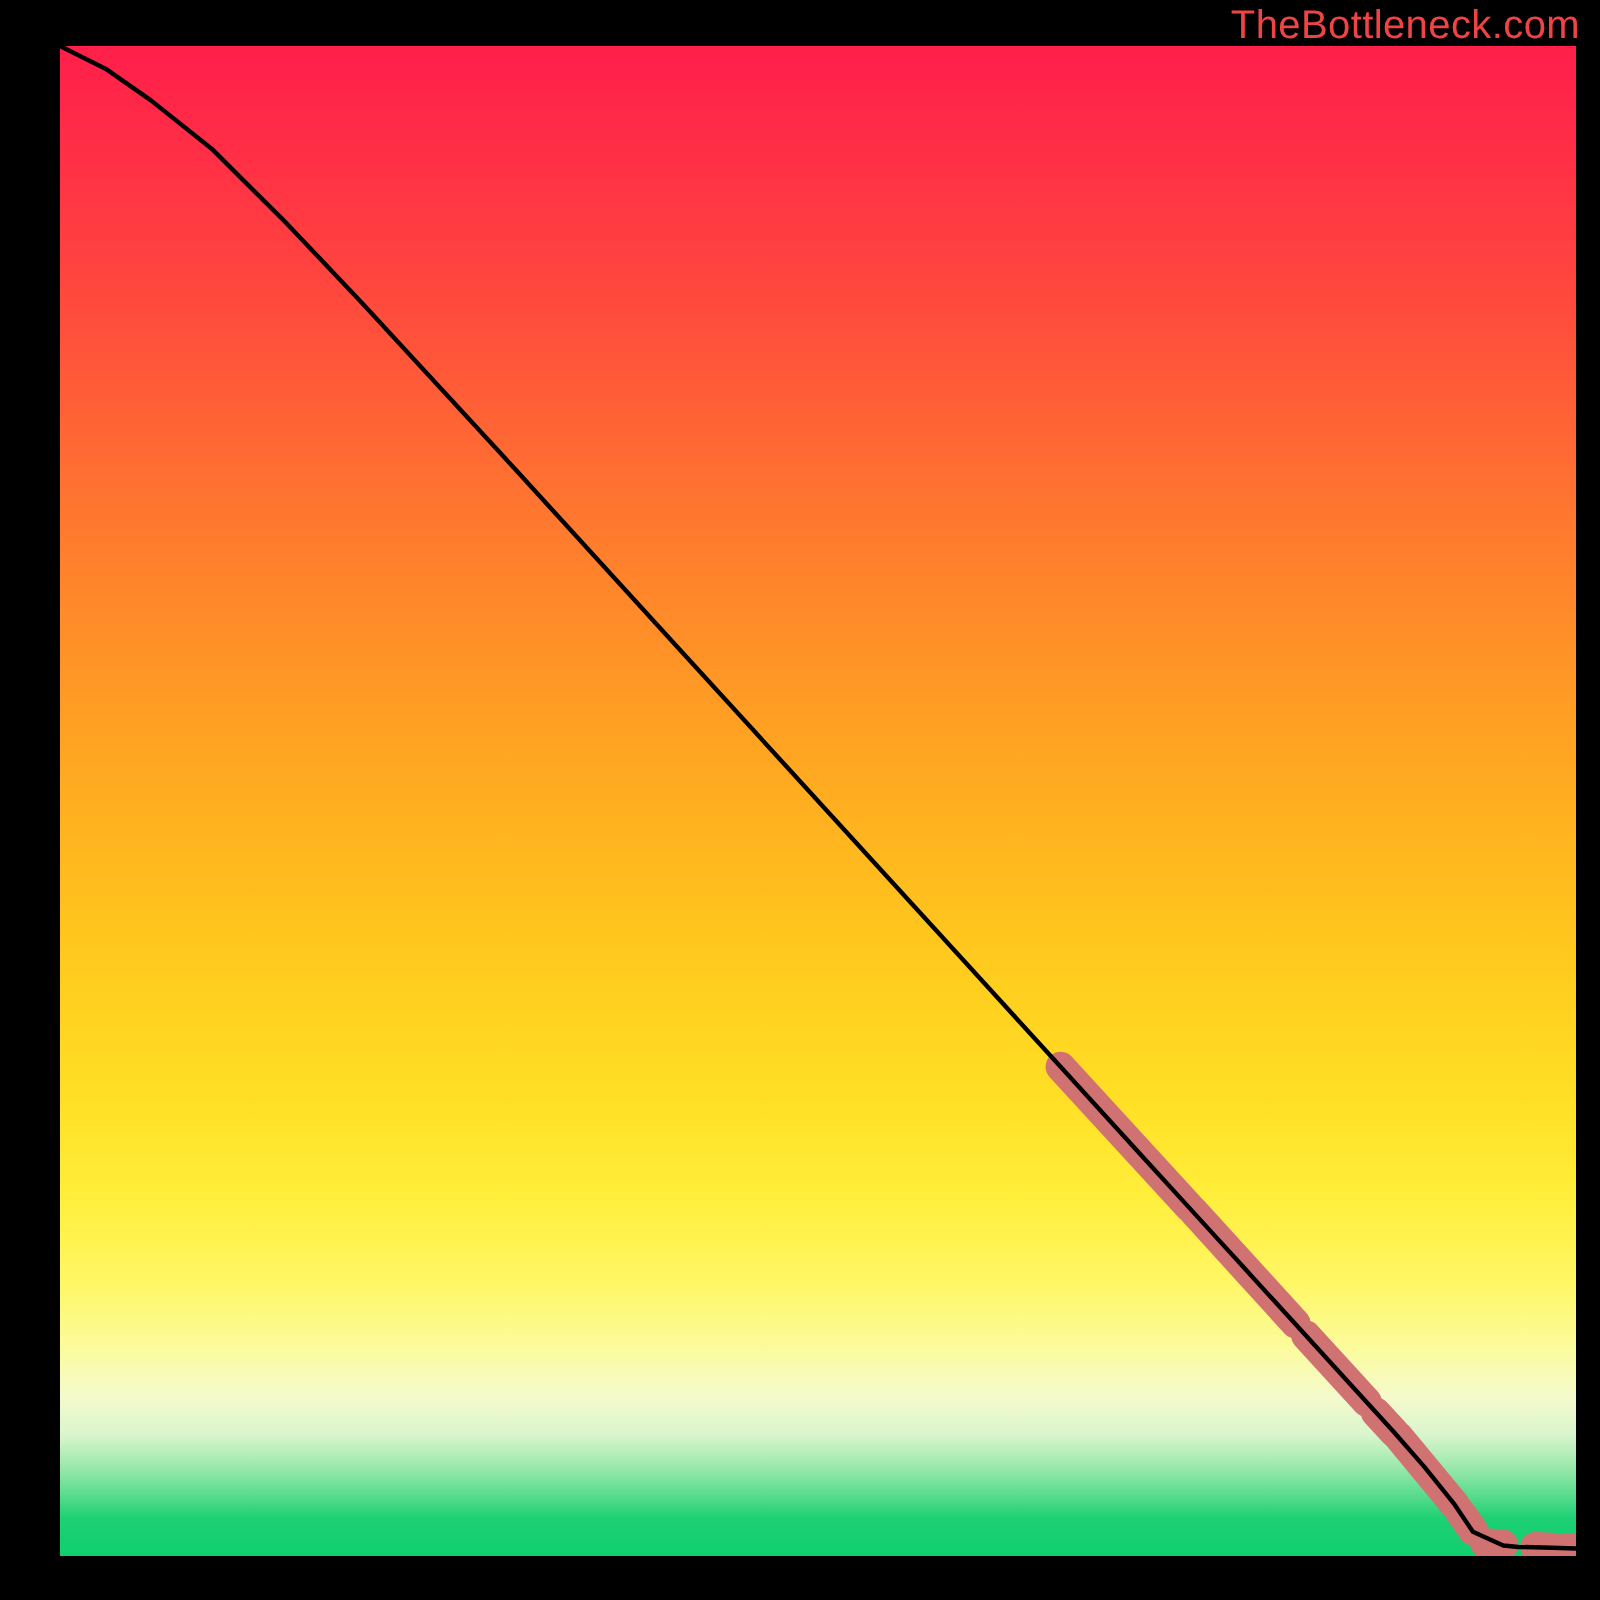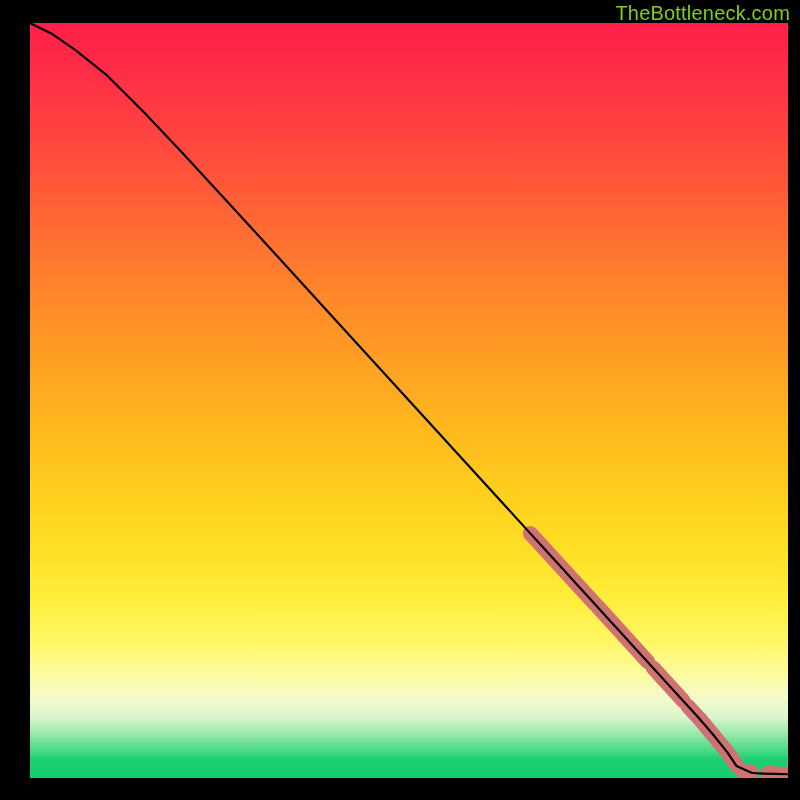--- a/index.html
+++ b/index.html
@@ -52,21 +52,21 @@
     left: 0;
     top: 0;
     width: 758px;
     height: 755px;
     pointer-events: none;
   }
   .attribution {
     position: absolute;
     top: 2px;
     right: 10px;
-    color: #84cc16;
+    color: #ef4444;
     font-size: 20px;
     font-weight: 500;
     letter-spacing: 0.2px;
     user-select: none;
   }
 </style>
 </head>
 <body>
 
 <div class="stage">

